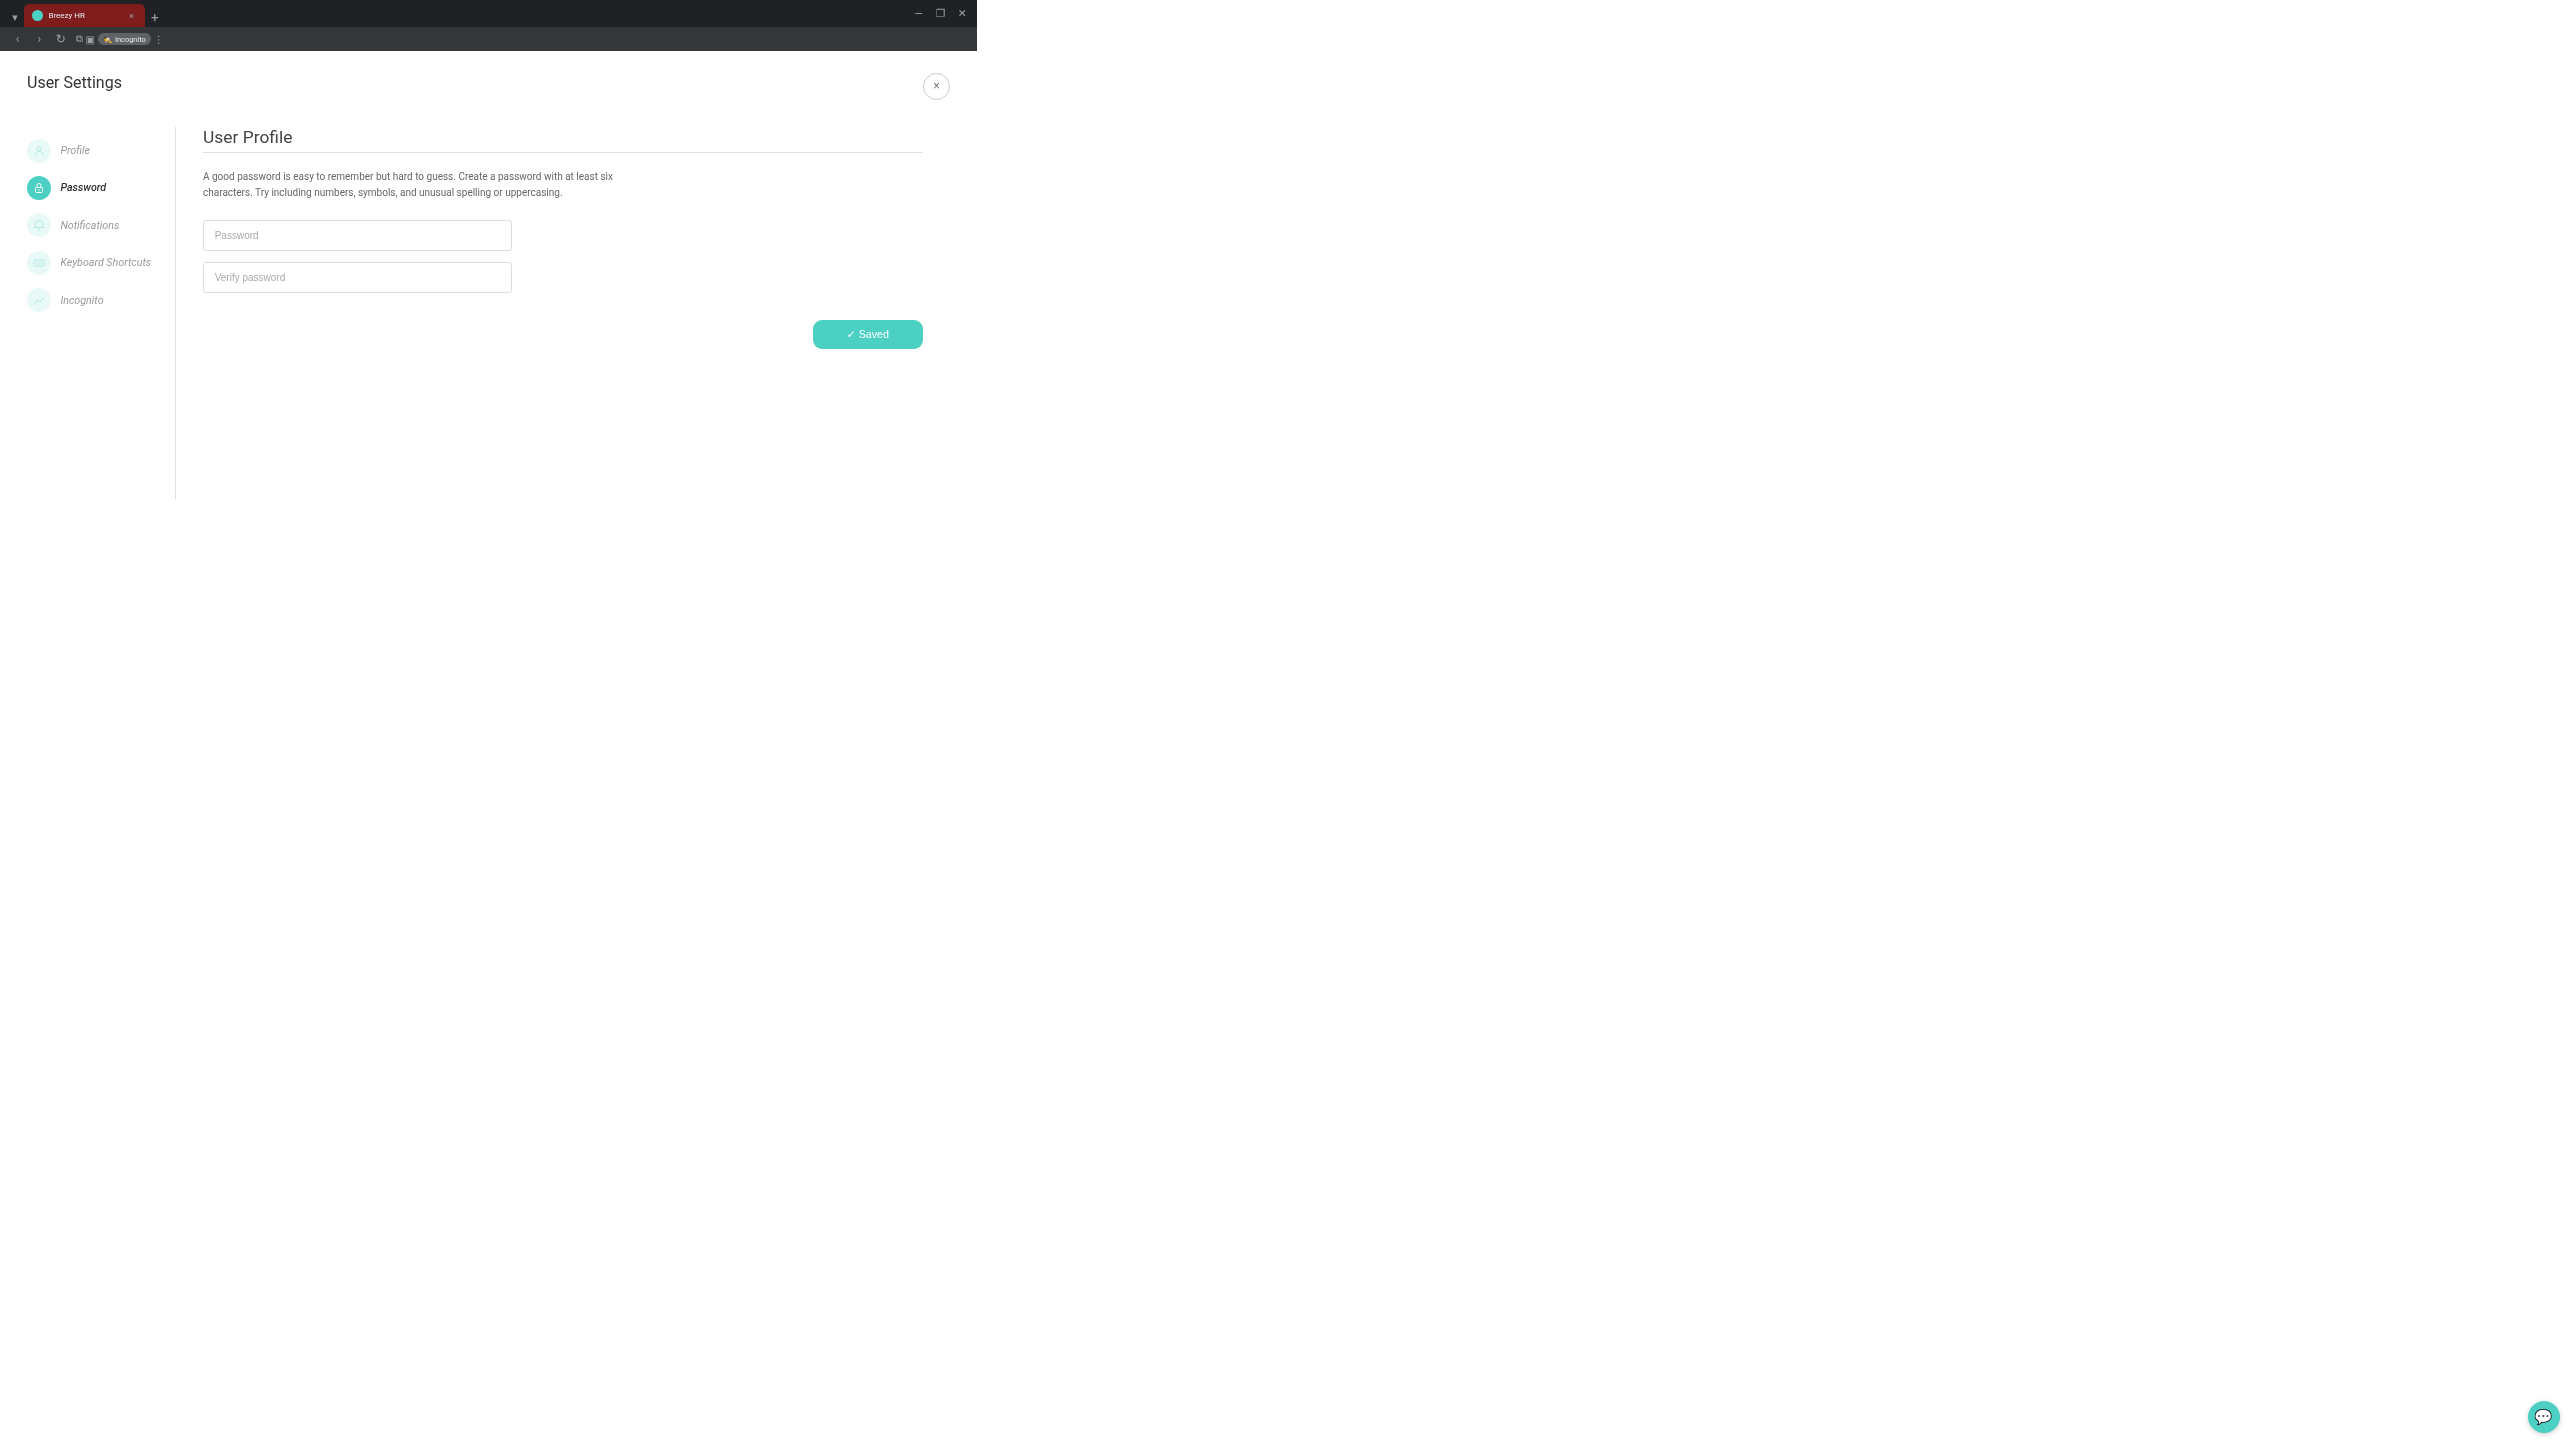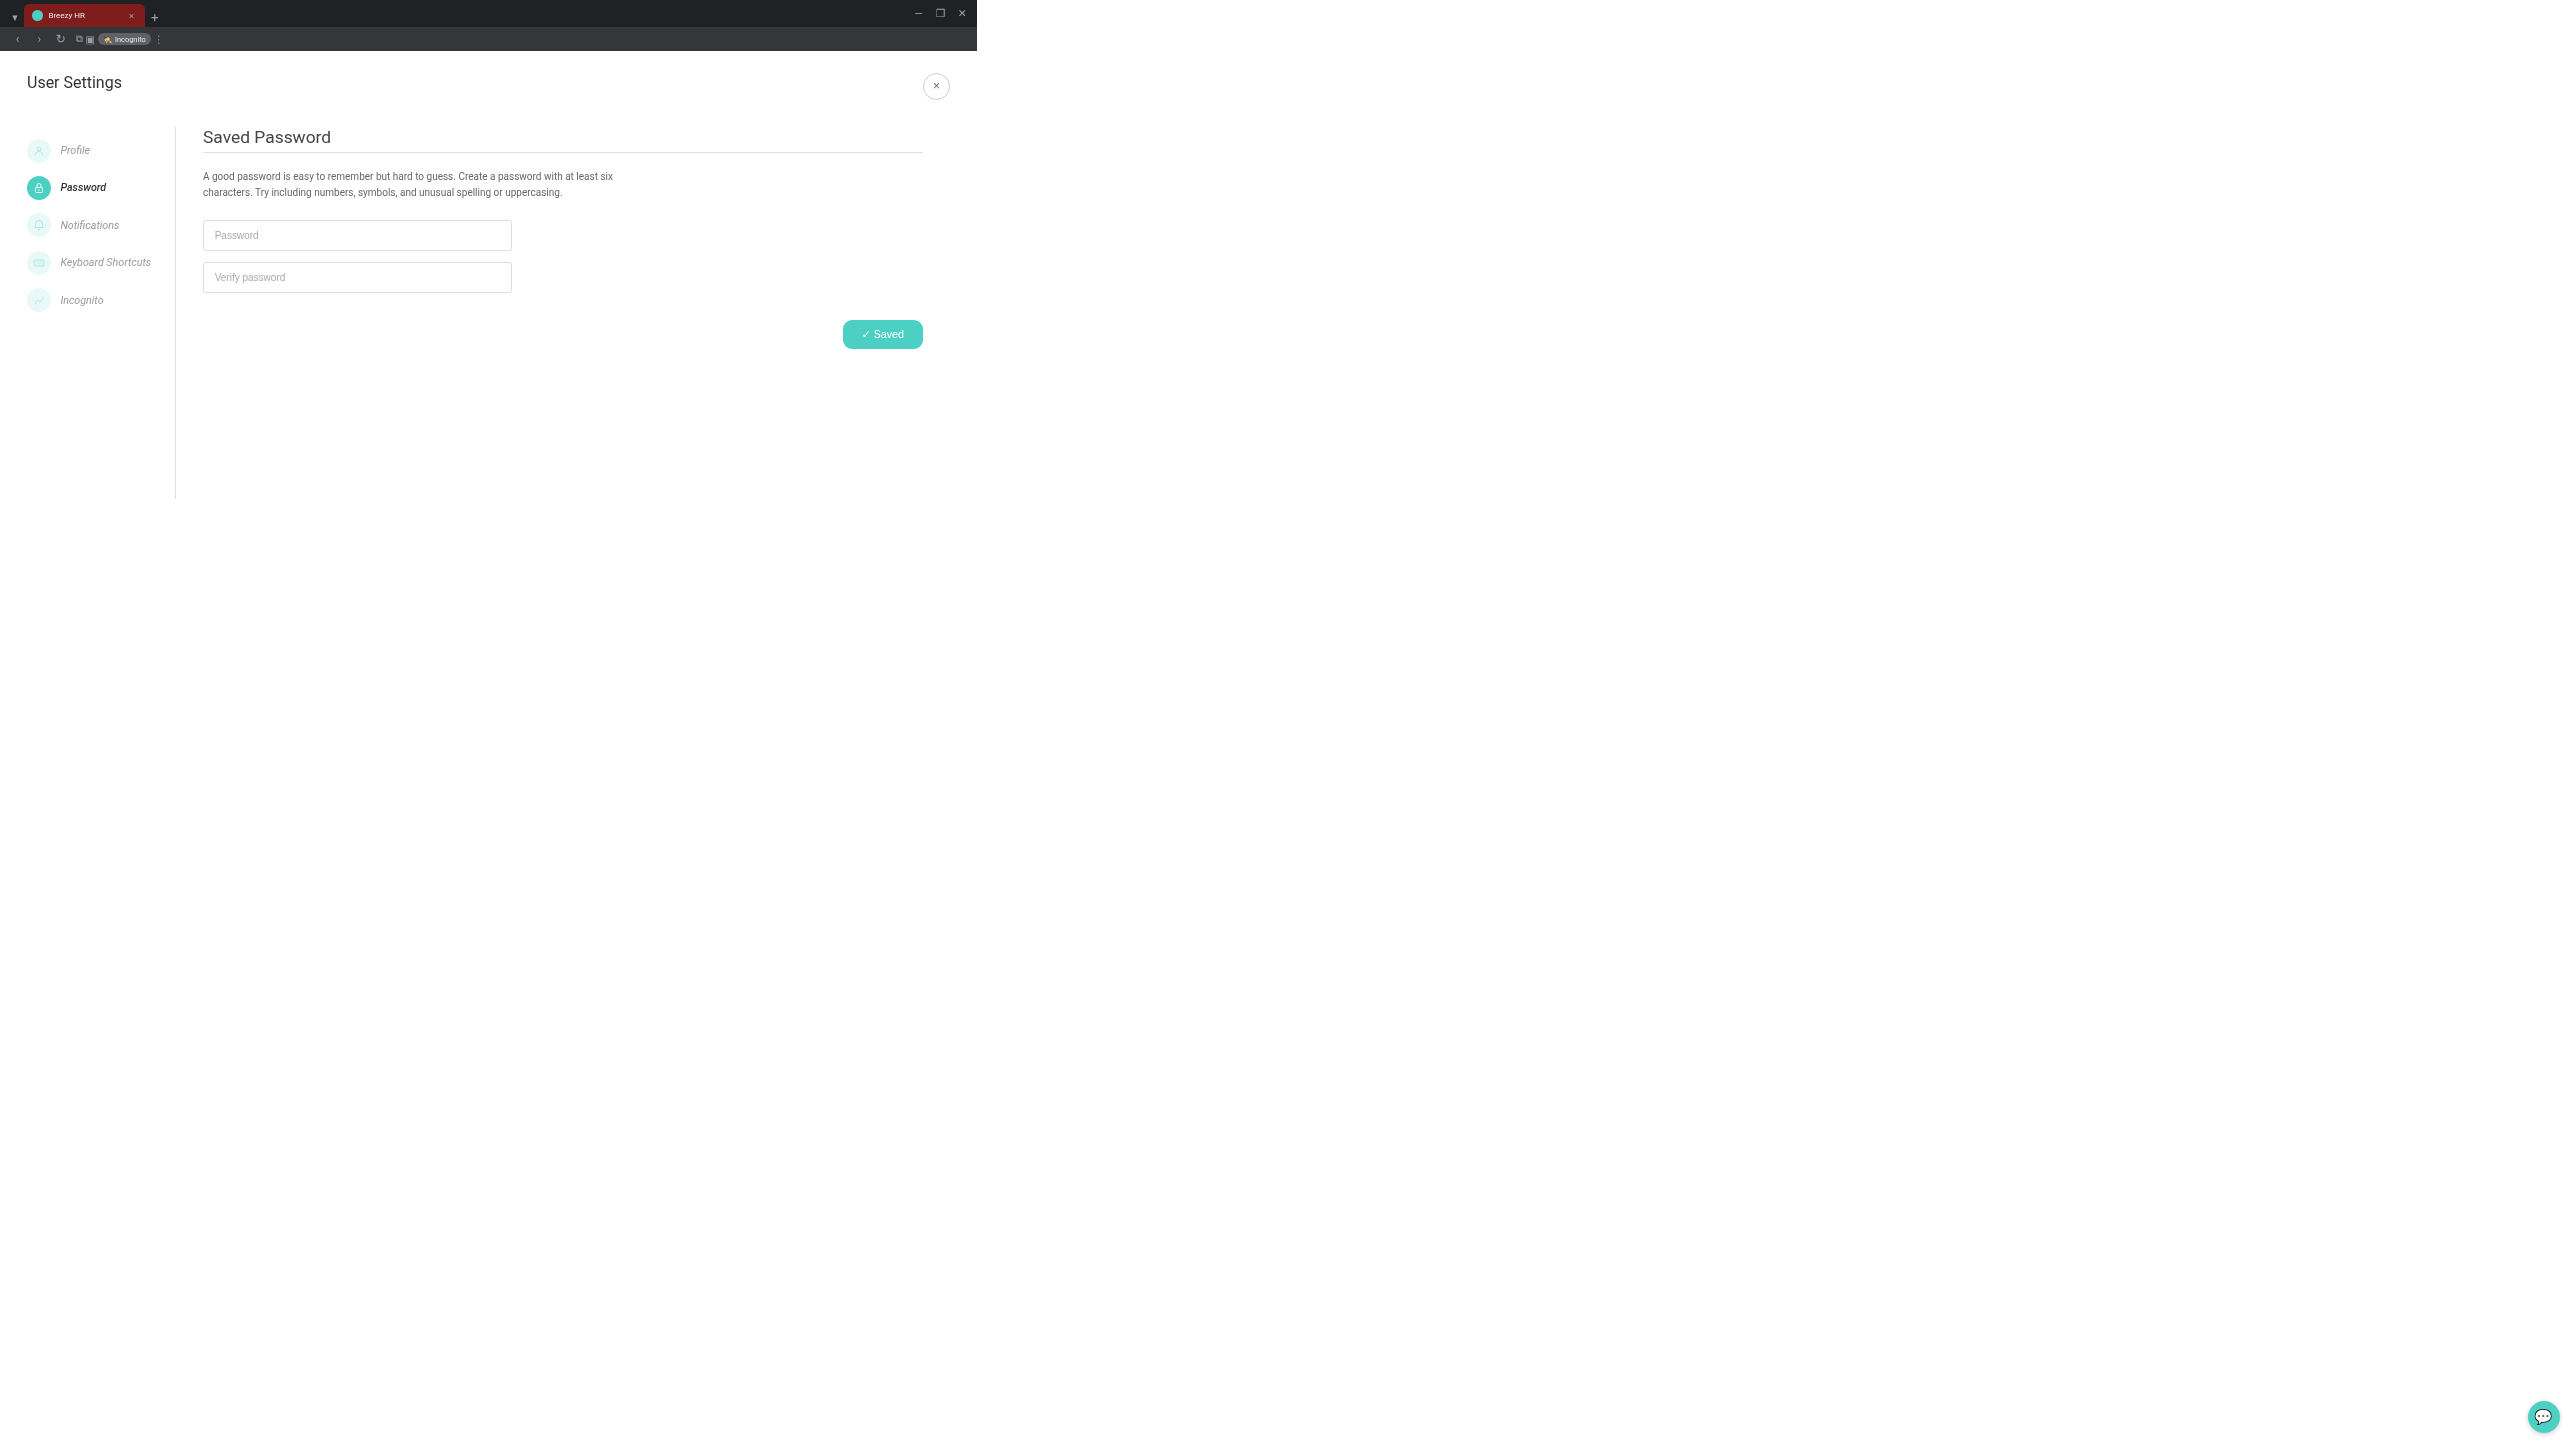--- a/index.html
+++ b/index.html
@@ -308,21 +308,21 @@
       display: flex;
       justify-content: flex-end;
       margin-top: 27px;
       padding-right: 0;
     }
     .save-btn {
       background: #4dd0c4;
       color: #fff;
       border: none;
       border-radius: 9px;
-      padding: 8px 19px;
+      padding: 8px 34px;
       font-size: 10.7px;
       cursor: pointer;
       display: flex;
       align-items: center;
       gap: 5.4px;
       text-align: right;
     }
 
     
     .chat-btn {
@@ -437,21 +437,21 @@
         <div class="sidebar-icon inactive">
           <svg viewBox="0 0 24 24" fill="none">
             <path d="M4 20c2-4 4-8 6-8s2 4 4 4 4-8 6-8" stroke="#b0e8e4" stroke-width="2" stroke-linecap="round"></path>
           </svg>
         </div>
         <span class="sidebar-label">Incognito</span>
       </div>
     </nav>
 
     <div class="content-area">
-      <h2 class="content-title">Saved Password</h2>
+      <h2 class="content-title">User Profile</h2>
       <hr class="content-divider">
       <p class="content-description">A good password is easy to remember but hard to guess. Create a password with at least six characters. Try including numbers, symbols, and unusual spelling or uppercasing.</p>
 
       <div class="form-group">
         <input class="form-input" type="password" placeholder="Password" style="">
       </div>
 
       <div class="form-group">
         <input class="form-input" type="password" placeholder="Verify password" style="">
       </div>

